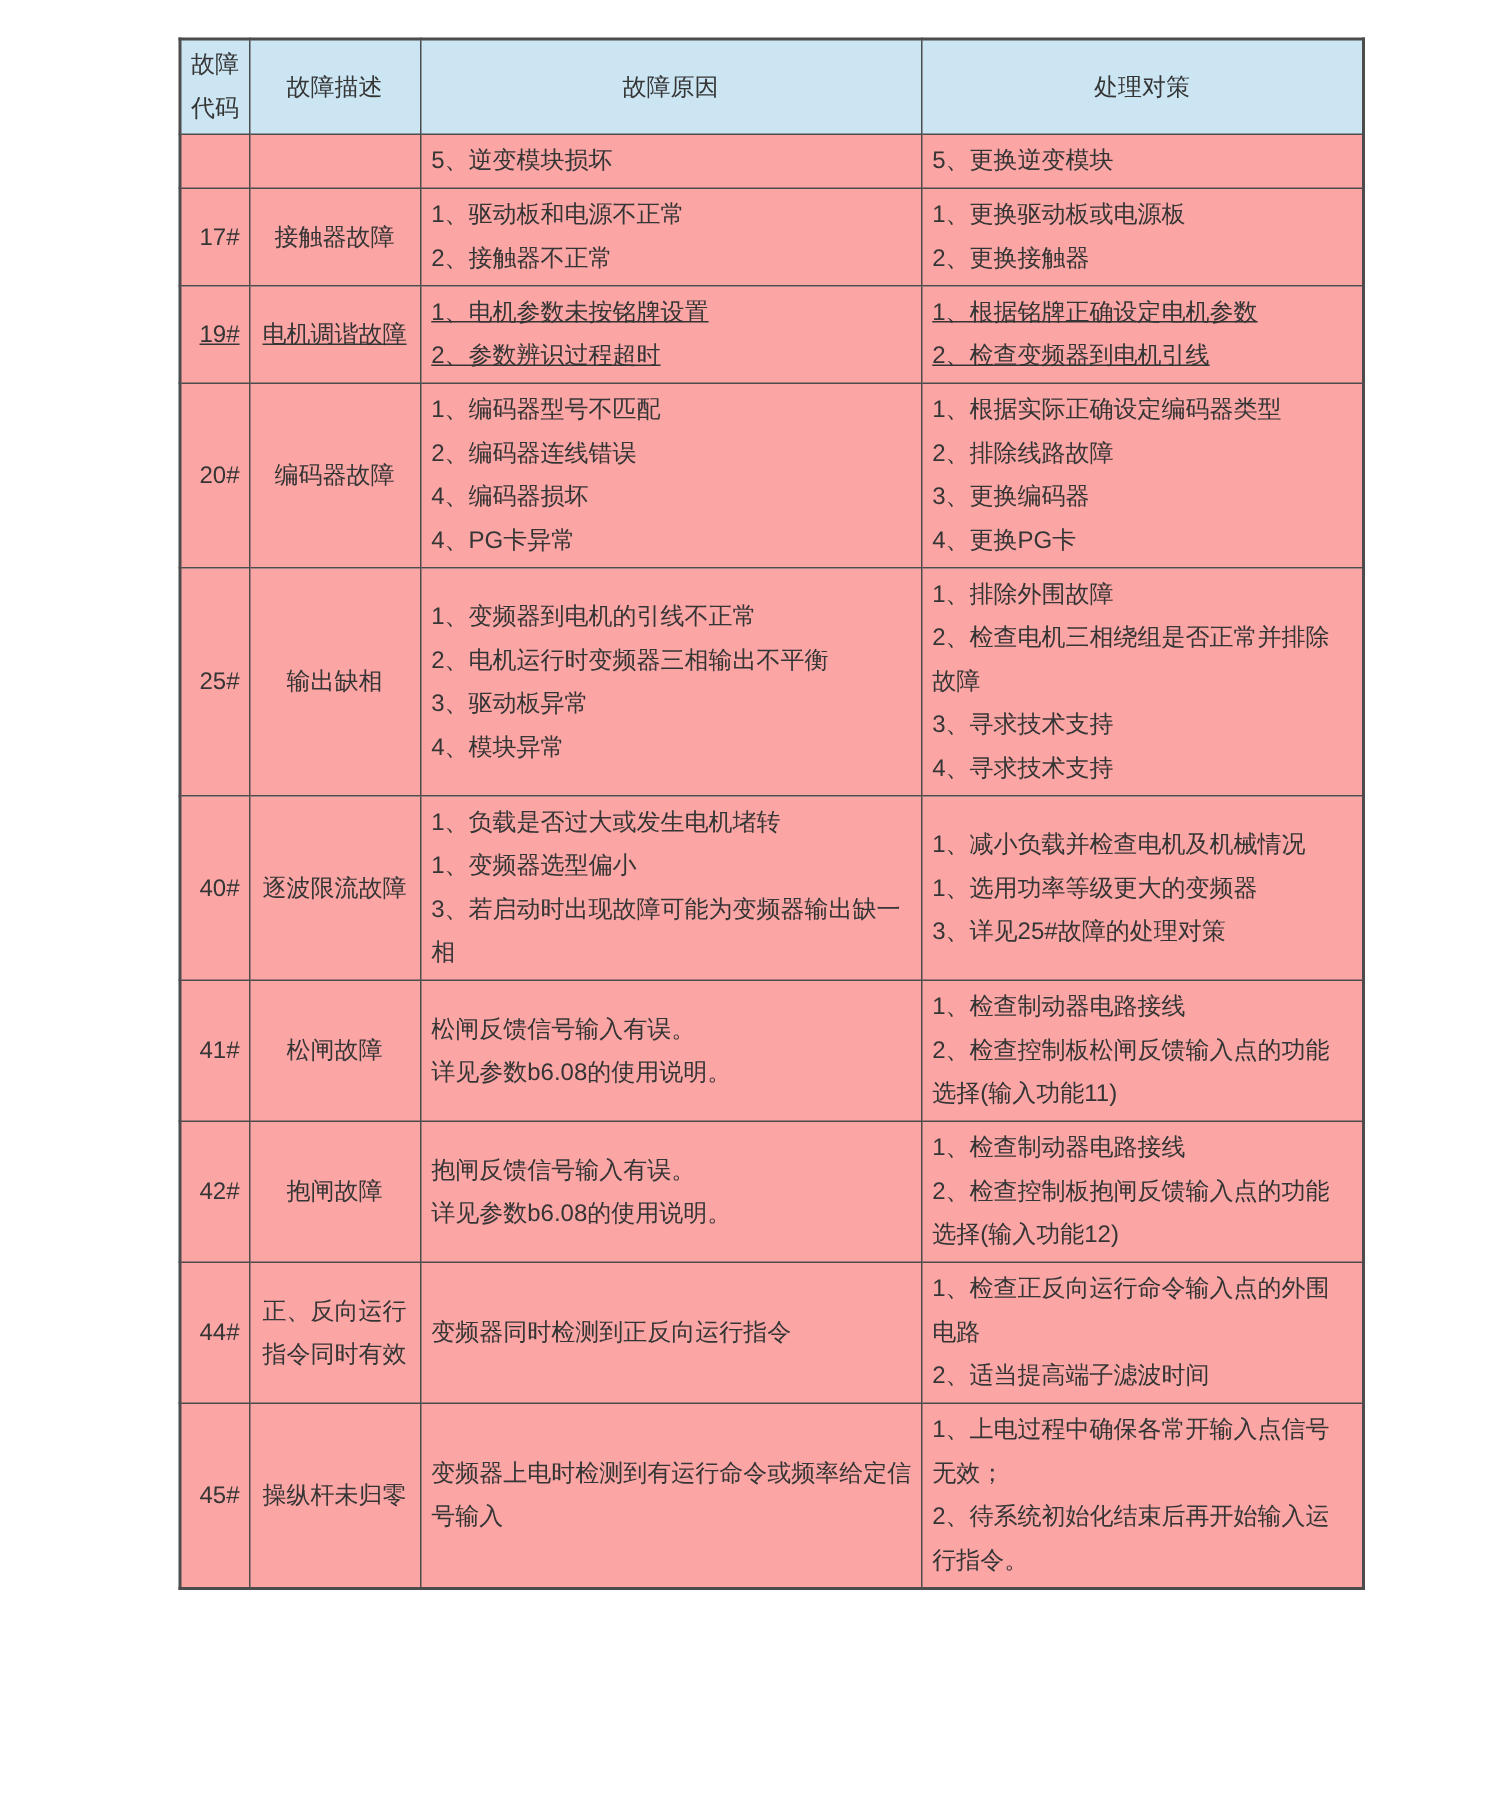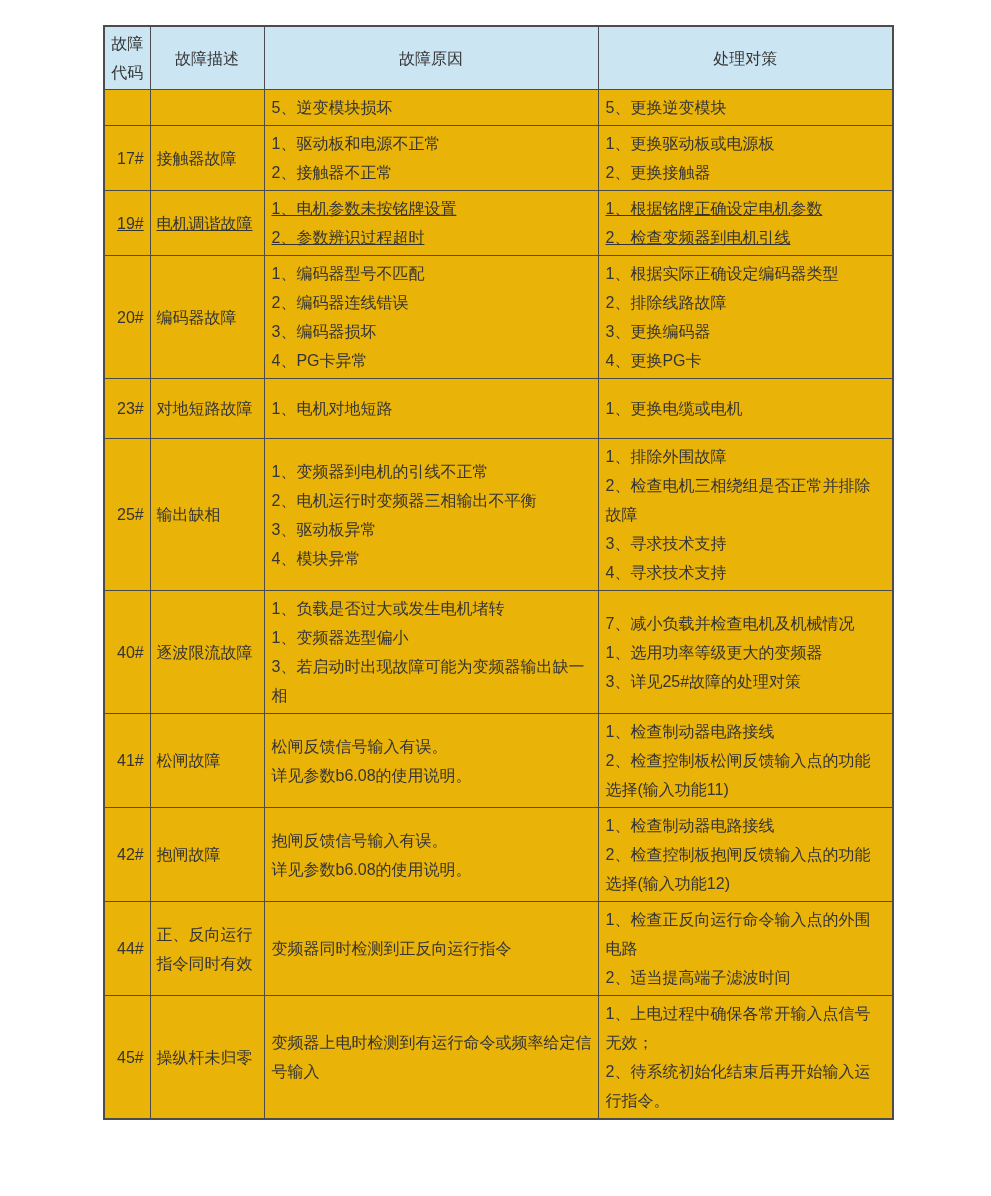--- a/index.html
+++ b/index.html
@@ -7,42 +7,42 @@
     --border:#4c4c4c;
     --text:#353535;
   }
   *{box-sizing:border-box;margin:0;padding:0;}
   html,body{background:#ffffff;}
   body{
     width:991px;height:1196px;position:relative;
     font-family:"Liberation Sans","DejaVu Sans",sans-serif;
     color:var(--text);
   }
-  .page{position:absolute;inset:0;background:#ffffff;}
+  .page{position:absolute;inset:0;background:#ffffff;margin-left:16px;}
   table.fault-table{
     position:absolute;left:103px;top:25px;width:789px;
     border-collapse:collapse;table-layout:fixed;
     border:2px solid var(--border);
   }
   .fault-table th,.fault-table td{
     border:1px solid var(--border);
     font-size:16px;line-height:29px;
     vertical-align:middle;
     color:var(--text);
     font-weight:normal;
   }
   .fault-table thead tr{height:63px;}
   .fault-table th{
     background:var(--header-bg);
     text-align:center;
     padding:2px 4px;
   }
-  .fault-table td{padding:3px 6px;background:#eab308;}
+  .fault-table td{padding:3px 6px;background:#fca5a5;}
   td.code{text-align:center;padding:3px 12px;}
-  td.desc{text-align:left;}
+  td.desc{text-align:center;}
   td.cause,td.action{text-align:left;padding-left:7px;padding-right:6px;}
 </style>
 </head>
 <body>
 
 <div class="page">
   <table class="fault-table">
     <colgroup>
       <col style="width:46px">
       <col style="width:114px">
@@ -91,38 +91,28 @@
             <div>1、根据铭牌正确设定电机参数</div>
             <div>2、检查变频器到电机引线</div>
           </td>
         </tr>
         <tr style="height: 118px;">
           <td class="code">20#</td>
           <td class="desc">编码器故障</td>
           <td class="cause">
             <div>1、编码器型号不匹配</div>
             <div>2、编码器连线错误</div>
-            <div>3、编码器损坏</div>
+            <div>4、编码器损坏</div>
             <div>4、PG卡异常</div>
           </td>
           <td class="action">
             <div>1、根据实际正确设定编码器类型</div>
             <div>2、排除线路故障</div>
             <div>3、更换编码器</div>
             <div>4、更换PG卡</div>
-          </td>
-        </tr>
-        <tr style="height: 60px;">
-          <td class="code">23#</td>
-          <td class="desc">对地短路故障</td>
-          <td class="cause">
-            <div>1、电机对地短路</div>
-          </td>
-          <td class="action">
-            <div>1、更换电缆或电机</div>
           </td>
         </tr>
         <tr style="height: 137px;">
           <td class="code">25#</td>
           <td class="desc">输出缺相</td>
           <td class="cause">
             <div>1、变频器到电机的引线不正常</div>
             <div>2、电机运行时变频器三相输出不平衡</div>
             <div>3、驱动板异常</div>
             <div>4、模块异常</div>
@@ -136,21 +126,21 @@
         </tr>
         <tr style="height: 118px;">
           <td class="code">40#</td>
           <td class="desc">逐波限流故障</td>
           <td class="cause">
             <div>1、负载是否过大或发生电机堵转</div>
             <div>1、变频器选型偏小</div>
             <div>3、若启动时出现故障可能为变频器输出缺一相</div>
           </td>
           <td class="action">
-            <div>7、减小负载并检查电机及机械情况</div>
+            <div>1、减小负载并检查电机及机械情况</div>
             <div>1、选用功率等级更大的变频器</div>
             <div>3、详见25#故障的处理对策</div>
           </td>
         </tr>
         <tr style="height: 84px;">
           <td class="code">41#</td>
           <td class="desc">松闸故障</td>
           <td class="cause">
             <div>松闸反馈信号输入有误。</div>
             <div>详见参数b6.08的使用说明。</div>

